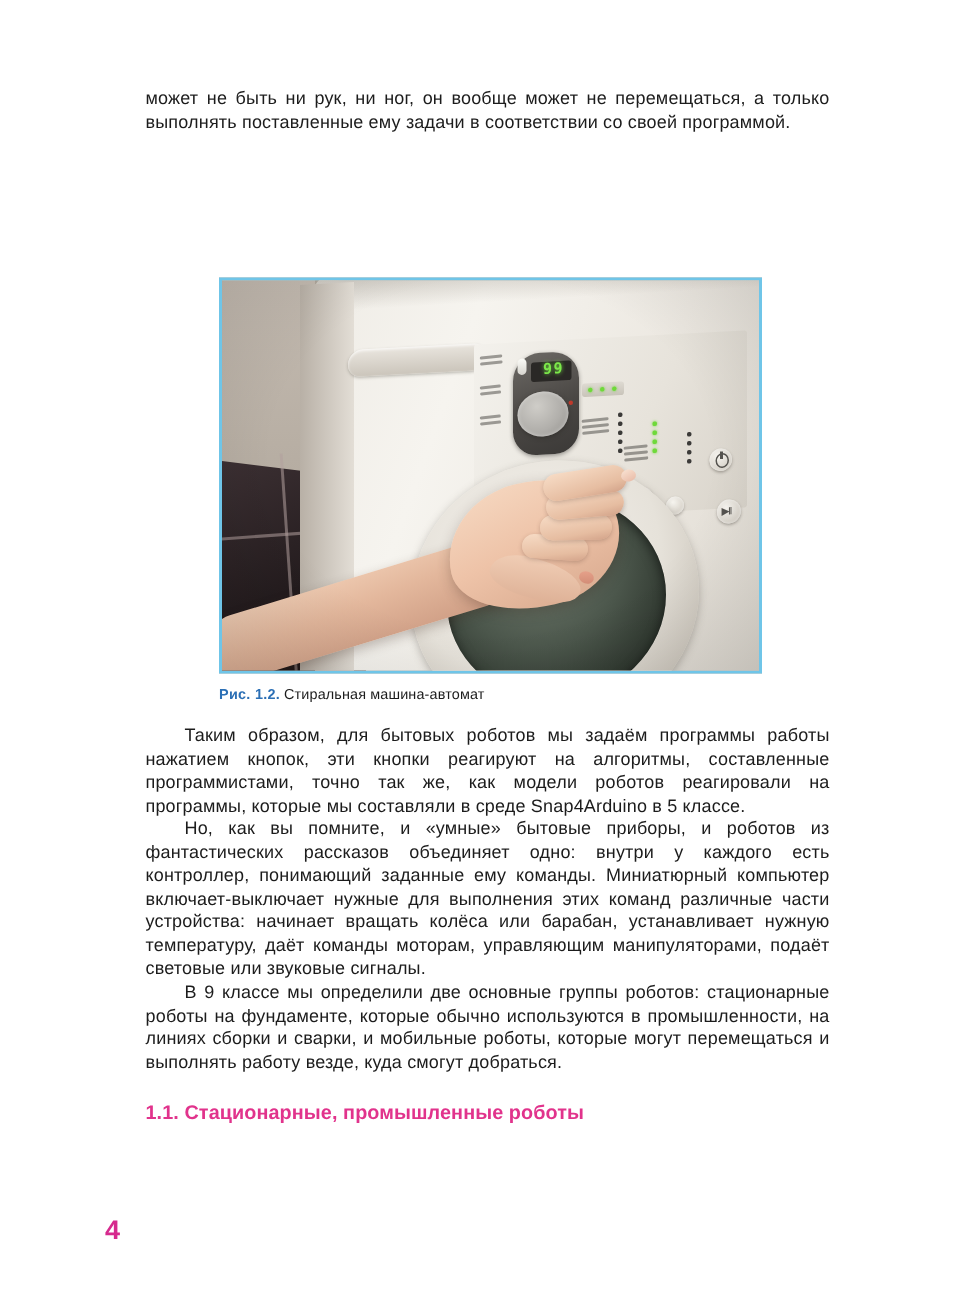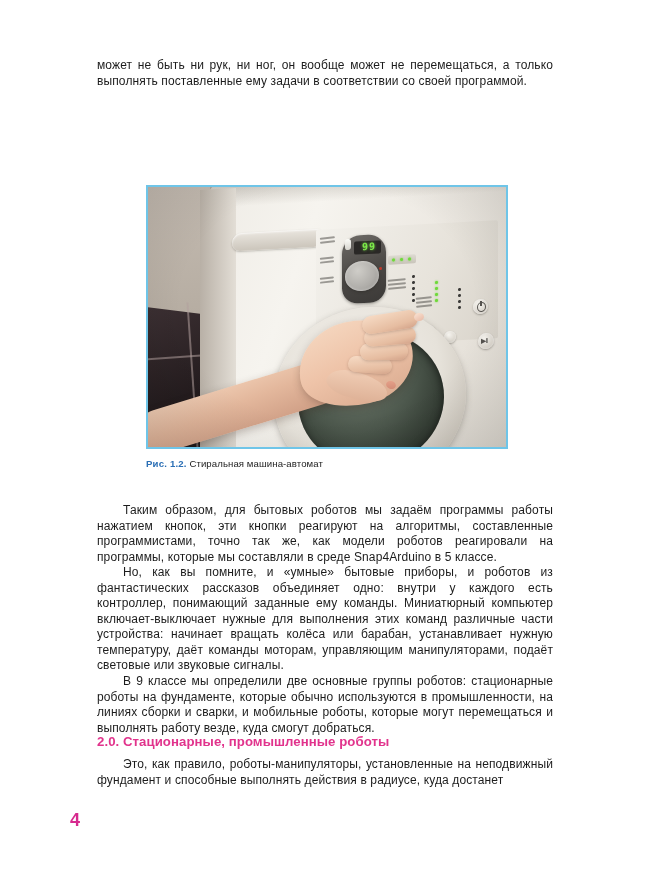--- a/index.html
+++ b/index.html
@@ -515,26 +515,25 @@
 
         <div class="vignette"></div>
       </div>
     </div>
     <div class="figure-caption">
       <span class="fig-num">Рис. 1.2.</span>
       <span class="fig-text">Стиральная машина-автомат</span>
     </div>
   </div>
 
-  <div class="content-column" style="top:483px;margin-top:20px;">
+  <div class="content-column" style="top:483px;">
     <p class="body-par">Таким образом, для бытовых роботов мы задаём программы работы нажатием кнопок, эти кнопки реагируют на алгоритмы, составленные программистами, точно так же, как модели роботов реагировали на программы, которые мы составляли в среде Snap4Arduino в 5 классе.</p>
     <p class="body-par">Но, как вы помните, и «умные» бытовые приборы, и роботов из фантастических рассказов объединяет одно: внутри у каждого есть контроллер, понимающий заданные ему команды. Миниатюрный компьютер включает-выключает нужные для выполнения этих команд различные части устройства: начинает вращать колёса или барабан, устанавливает нужную температуру, даёт команды моторам, управляющим манипуляторами, подаёт световые или звуковые сигналы.</p>
     <p class="body-par">В 9 классе мы определили две основные группы роботов: стационарные роботы на фундаменте, которые обычно используются в промышленности, на линиях сборки и сварки, и мобильные роботы, которые могут перемещаться и выполнять работу везде, куда смогут добраться.</p>
   </div>
 
   <div class="content-column" style="top:733px;">
-    <h2 class="section-heading">2.0. Стационарные, промышленные роботы</h2>
-    <p class="body-par" style="margin-top:7px;">Это, как правило, роботы-манипуляторы, установленные на неподвижный фундамент и способные выполнять действия в радиусе, куда достанет</p>
+    <h2 class="section-heading">1.1. Стационарные, промышленные роботы</h2>
   </div>
 
   <div class="page-number">4</div>
 
 </div>
 
 </body></html>

